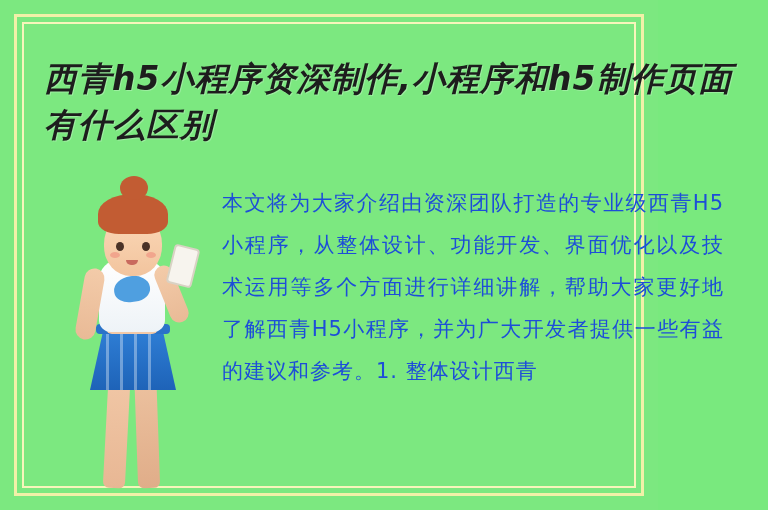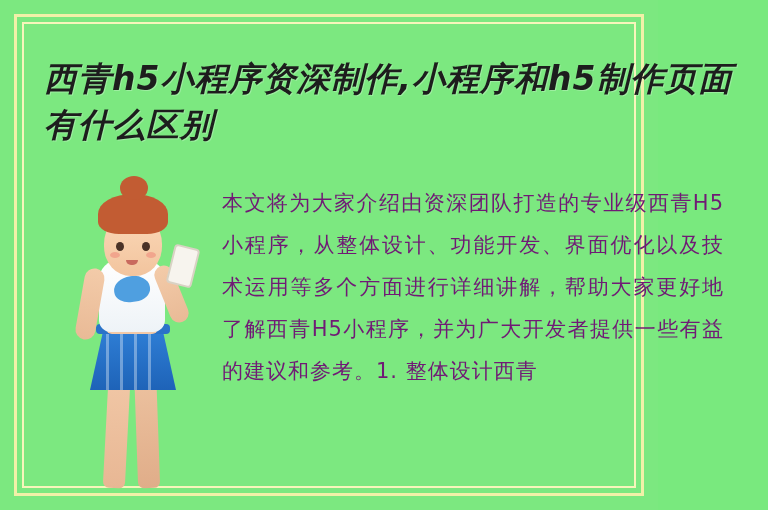--- a/index.html
+++ b/index.html
@@ -54,21 +54,21 @@
     text-shadow: 1px 1px 0 rgba(255,255,255,0.25);
   }
   .body-text {
     position: absolute;
     left: 222px;
     top: 182px;
     width: 502px;
     font-family: "DejaVu Sans", sans-serif;
     font-size: 21px;
     line-height: 42px;
-    color: #701a75;
+    color: #1d4ed8;
     letter-spacing: 1px;
     text-align: justify;
   }
   
   .figure {
     position: absolute;
     left: 44px;
     top: 168px;
     width: 180px;
     height: 320px;

